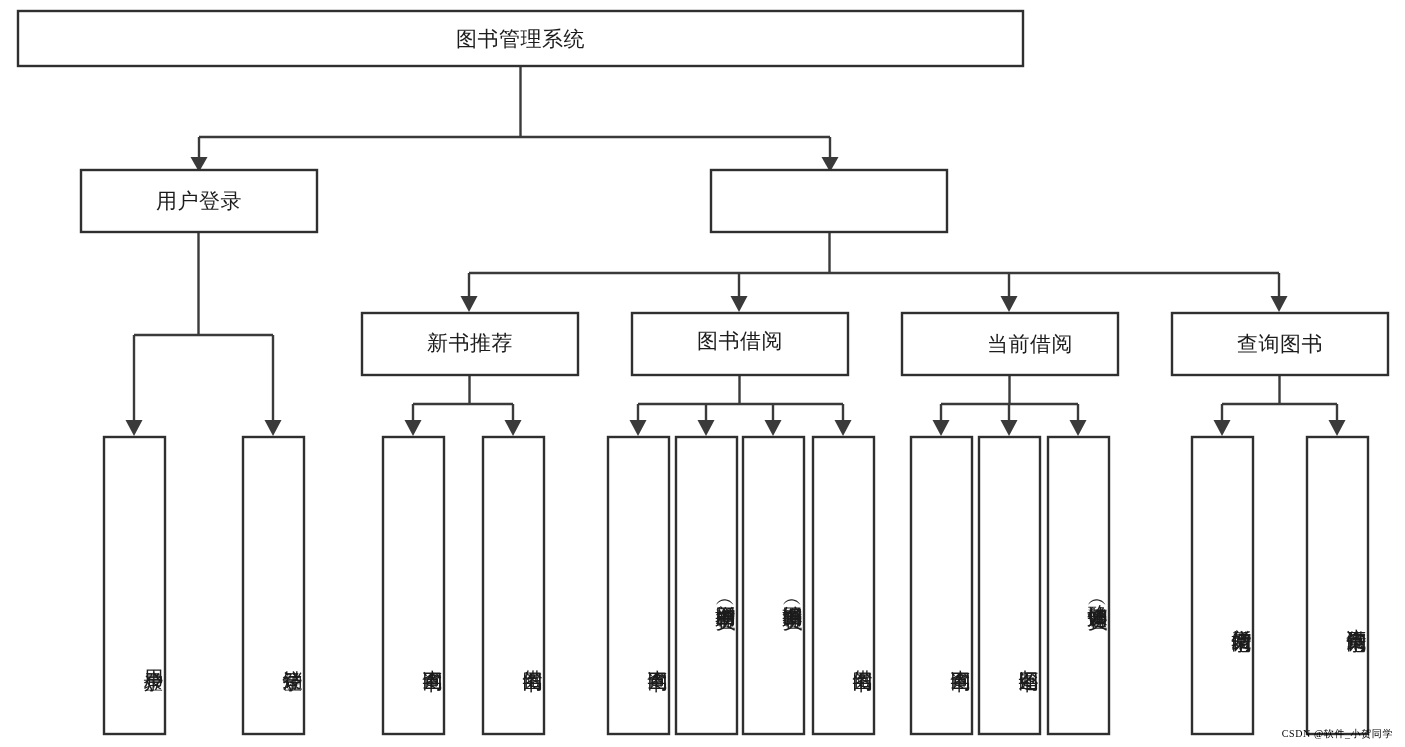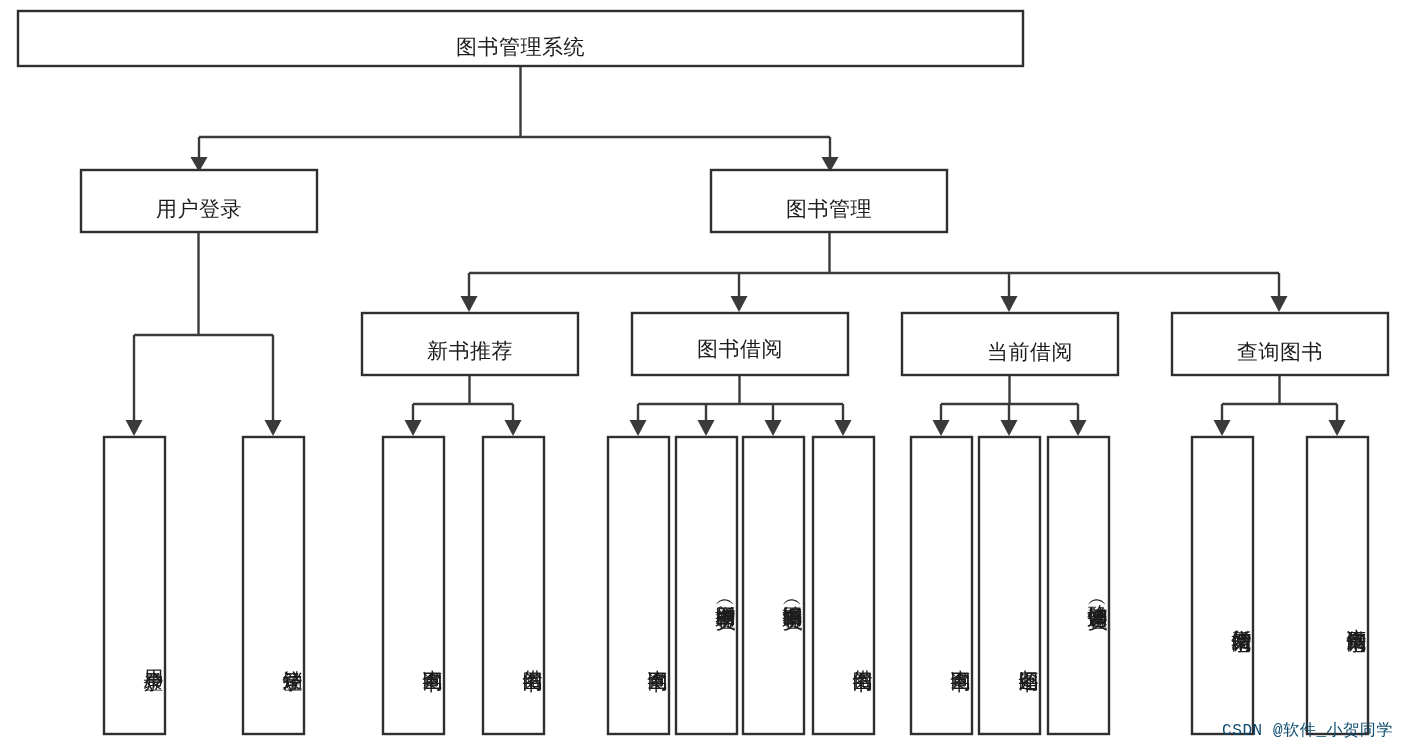--- a/index.html
+++ b/index.html
@@ -48,47 +48,46 @@
     display: flex;
     align-items: center;
     justify-content: center;
     font-size: 21px;
     color: #1c1c1c;
     letter-spacing: 0.5px;
     line-height: 1.2;
     white-space: nowrap;
     pointer-events: none;
     font-family: "Liberation Sans", "DejaVu Sans", sans-serif;
-    margin-top: 8px;
   }
   .node-label-v {
     position: absolute;
     display: flex;
     align-items: flex-start;
     justify-content: center;
     font-size: 20px;
     color: #1c1c1c;
     line-height: 1.18;
     writing-mode: vertical-rl;
     text-orientation: upright;
     letter-spacing: 1px;
     white-space: nowrap;
     pointer-events: none;
     font-family: "Liberation Sans", "DejaVu Sans", sans-serif;
   }
   .watermark {
     position: absolute;
     right: 12px;
     bottom: 6px;
-    font-size: 16px;
-    color: #0c4a6e;
+    font-size: 10px;
+    color: #000000;
     letter-spacing: 0.6px;
     white-space: nowrap;
     pointer-events: none;
-    font-family: Liberation Mono, monospace;
+    font-family: Liberation Serif, serif;
   }
 </style>
 </head>
 <body>
 
 <div id="diagram-root">
 
   <svg id="flow-svg" viewBox="0 0 1405 747">
 
     <g>
@@ -190,21 +189,20 @@
     <rect class="box-rect" x="1048" y="437" width="61" height="297"></rect>
 
     <rect class="box-rect" x="1192" y="437" width="61" height="297"></rect>
     <rect class="box-rect" x="1307" y="437" width="61" height="297"></rect>
 
   </svg>
 
   <div class="node-label-h" style="left:18px; top:11px; width:1005px; height:55px;">图书管理系统</div>
 
   <div class="node-label-h" style="left:81px; top:170px; width:236px; height:62px;">用户登录</div>
-  <div class="node-label-h" style="left:711px; top:170px; width:236px; height:62px;">图书管理</div>
 
   <div class="node-label-h" style="left:362px; top:313px; width:216px; height:60px;">新书推荐</div>
   <div class="node-label-h" style="left:632px; top:313px; width:216px; height:56px;">图书借阅</div>
   <div class="node-label-h" style="left:902px; top:313px; width:256px; height:62px;">当前借阅</div>
   <div class="node-label-h" style="left:1172px; top:313px; width:216px; height:62px;">查询图书</div>
 
   <div class="node-label-v" style="left:104px; top:437px; width:61px; height:297px; padding-top:70px;">用户登录</div>
   <div class="node-label-v" style="left:243px; top:437px; width:61px; height:297px; padding-top:70px;">注销登录</div>
 
   <div class="node-label-v" style="left:383px; top:437px; width:61px; height:297px; padding-top:70px;">查询图书</div>

